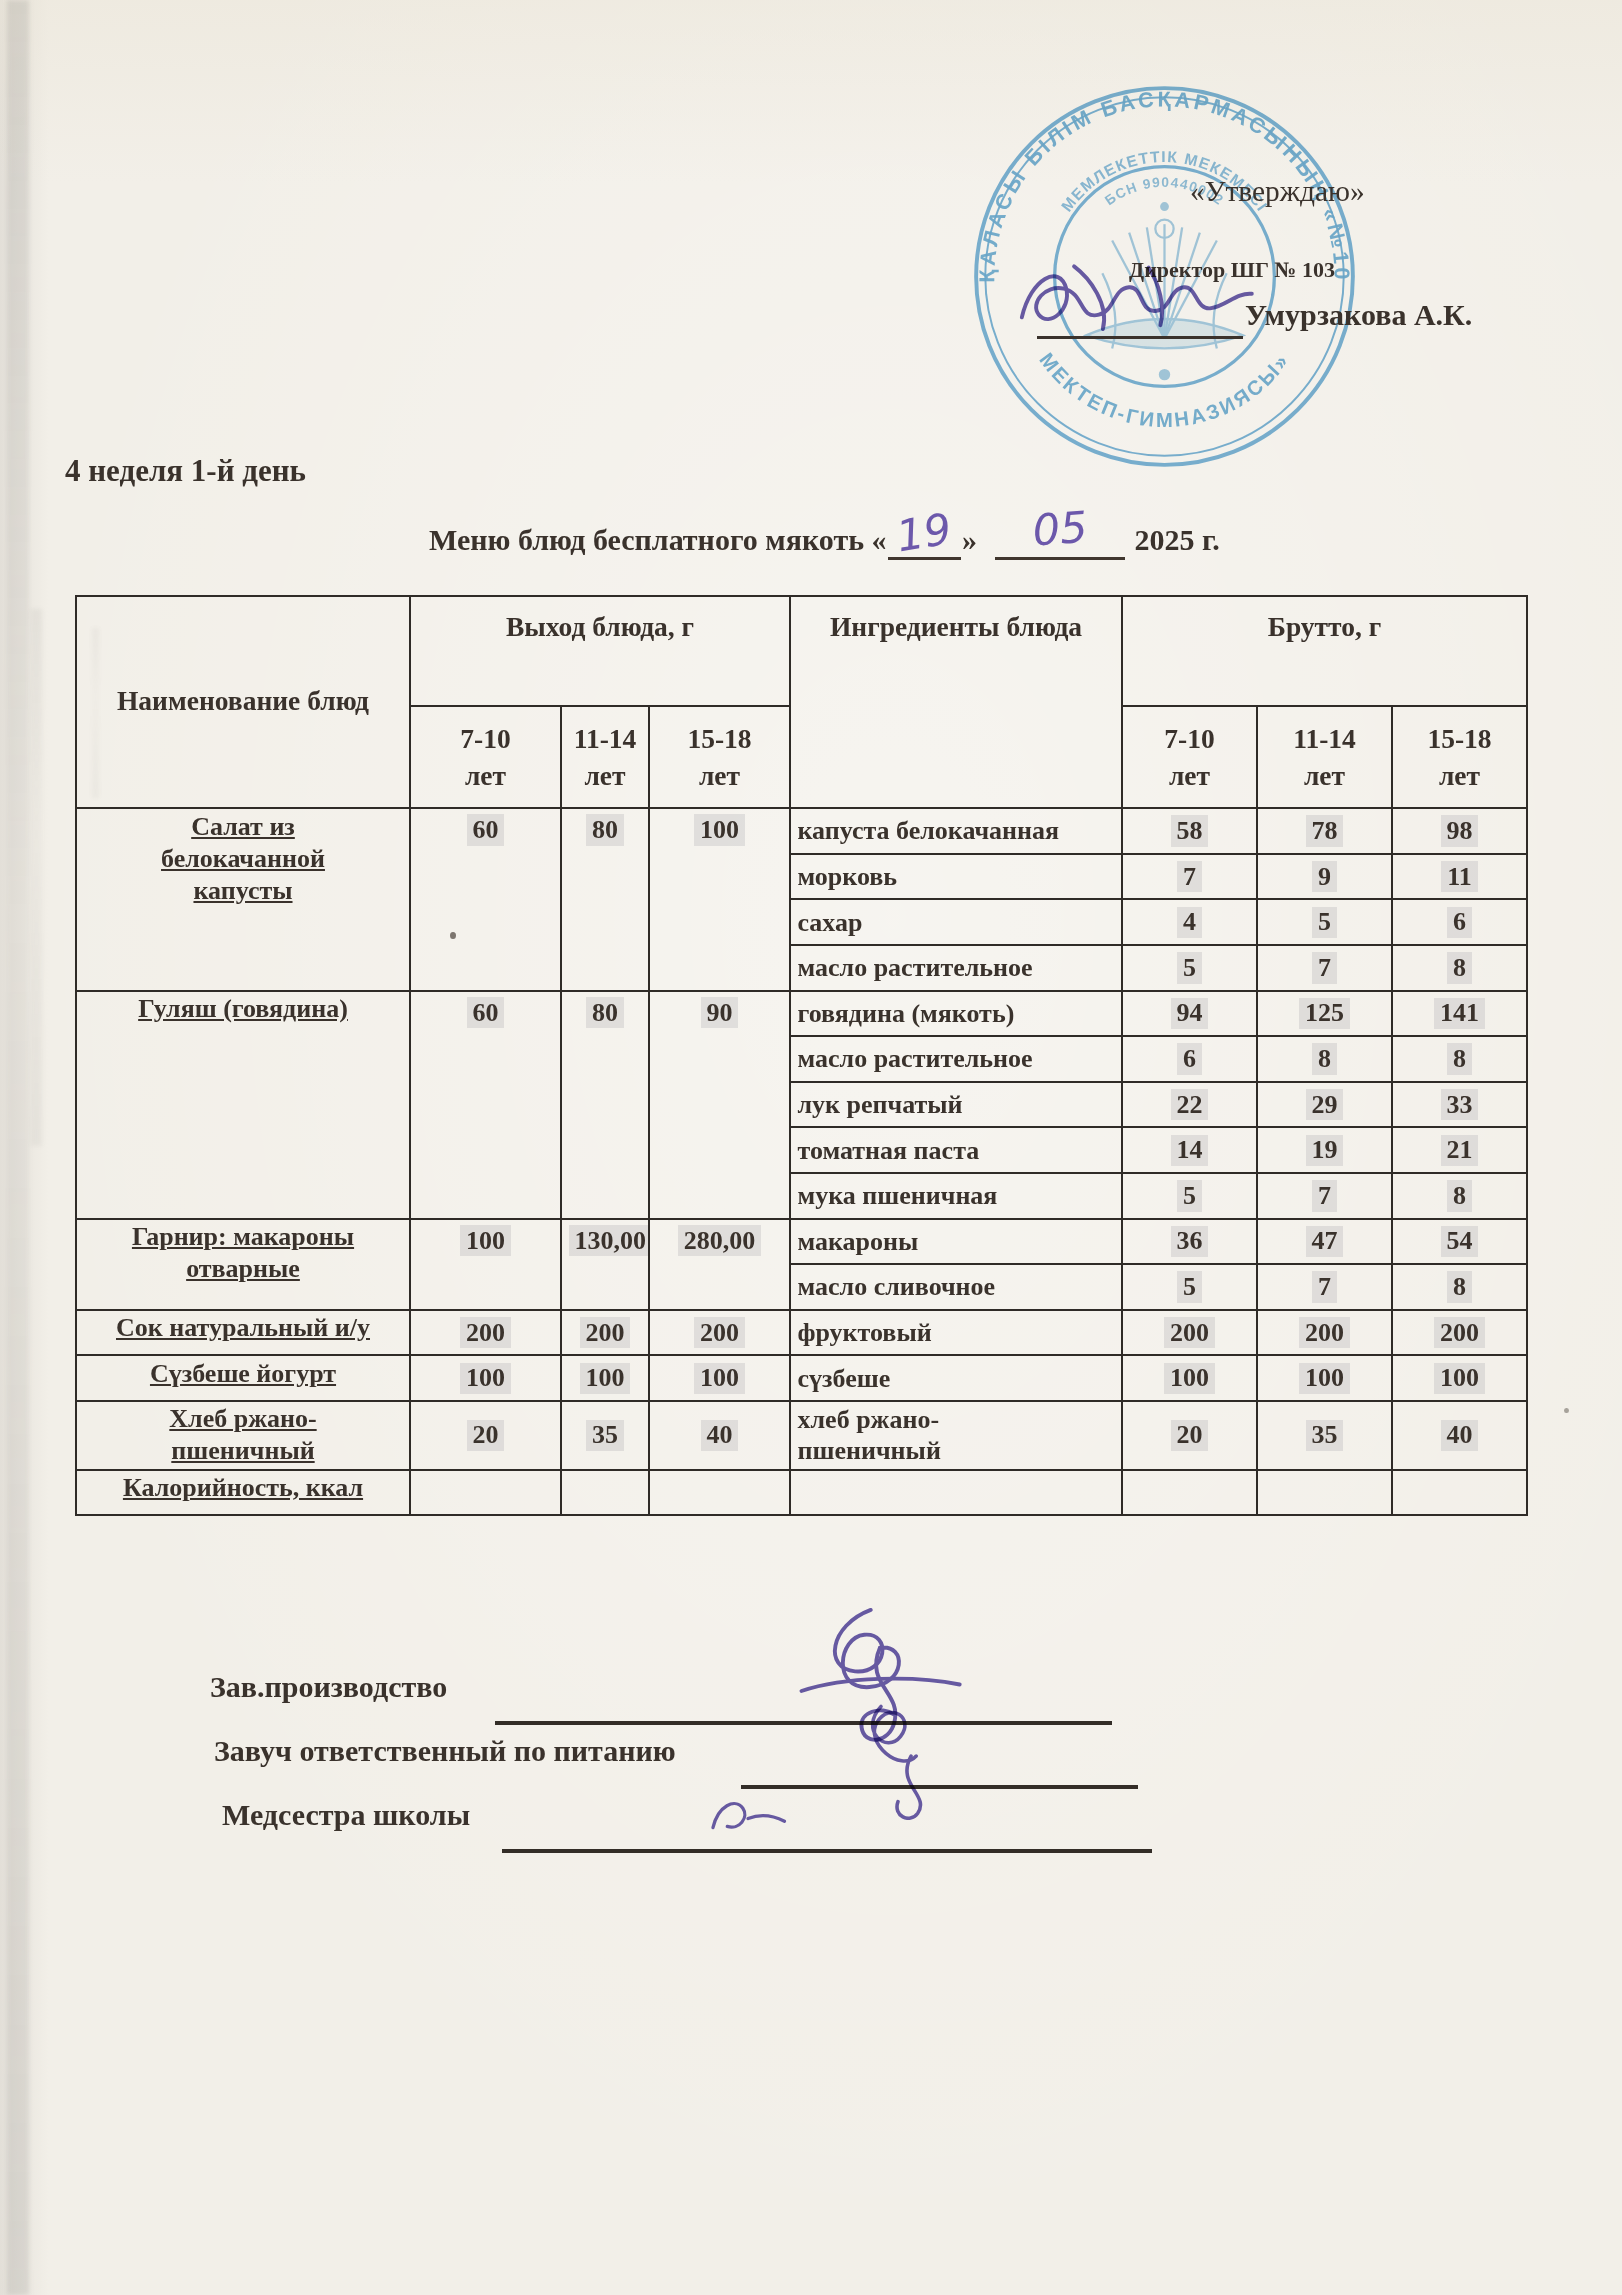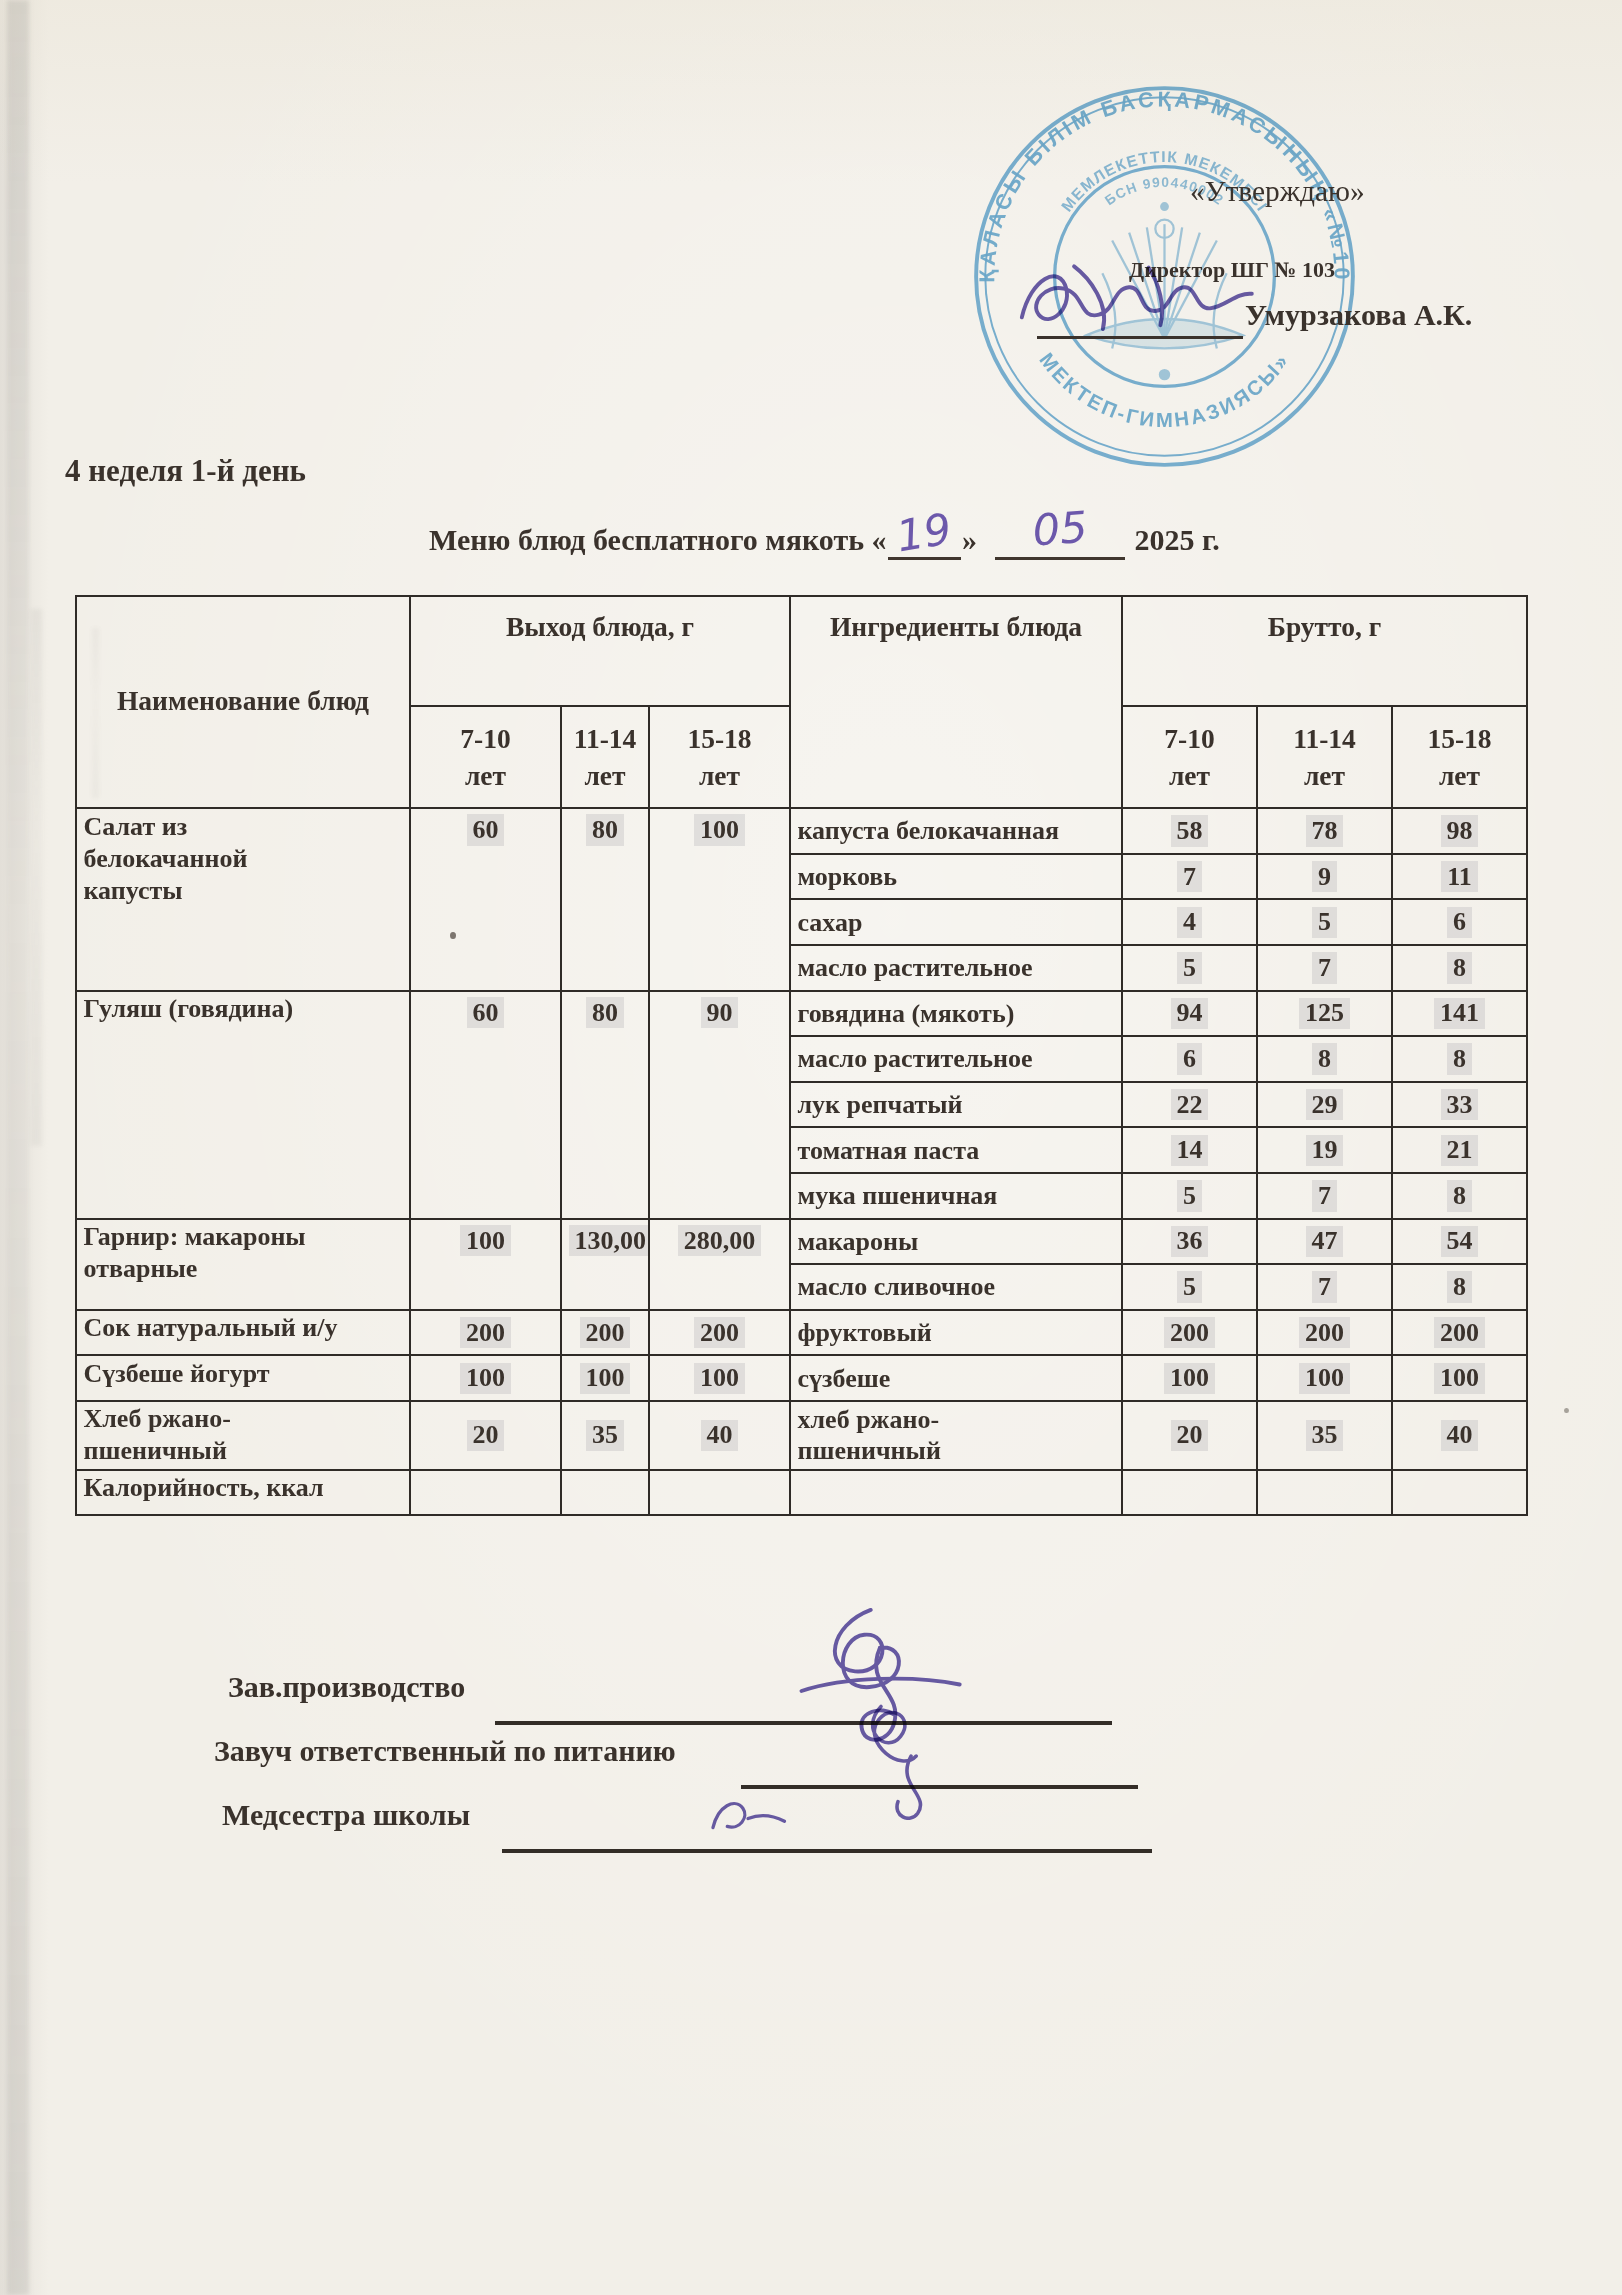--- a/index.html
+++ b/index.html
@@ -44,21 +44,21 @@
   .hw-month{transform:rotate(-4deg) translateY(-6.5px);}
 
   
   table.menu{position:absolute;left:75px;top:595px;border-collapse:collapse;table-layout:fixed;width:1451px;
     font-size:26px;font-weight:bold;color:#3a322c;}
   table.menu td{border:2px solid #2f2b27;padding:1.3px 6.5px;overflow:hidden;}
   tr.h1 td{height:92px;vertical-align:top;text-align:center;padding-top:14.4px;font-size:27.5px;}
   tr.h1 td.c-name{vertical-align:middle;padding-top:0;}
   tr.h2 td{height:98px;vertical-align:middle;text-align:center;white-space:pre-line;font-size:27.5px;line-height:1.35;}
   tbody td{height:41px;}
-  td.dish{vertical-align:top;text-align:left;padding:3.9px 5.2px 3.9px 9.2px;line-height:1.23;}
+  td.dish{vertical-align:top;text-align:center;padding:3.9px 5.2px 3.9px 9.2px;line-height:1.23;text-decoration:underline;}
   td.dish .txt{white-space:pre-line;}
   td.ing{vertical-align:middle;text-align:left;padding-left:9.2px;line-height:1.2;}
   td.ing .txt{white-space:pre-line;}
   td.val{text-align:center;}
   td.val.vtop{vertical-align:top;padding-top:5.2px;}
   td.val.vmid{vertical-align:middle;}
   .num{background:rgba(140,142,150,.20);padding:0.7px 5.9px;display:inline-block;}
 
   
   .sigline-label{position:absolute;font-size:30px;font-weight:bold;white-space:nowrap;}
@@ -282,21 +282,21 @@
           <td class="val vmid"></td>
           <td class="val vmid"></td>
           <td class="ing"></td>
           <td class="val vmid"></td>
           <td class="val vmid"></td>
           <td class="val vmid"></td>
         </tr>
       </tbody>
   </table>
 
-  <div class="sigline-label" style="left:228px;top:1670px;">Зав.производство</div>
+  <div class="sigline-label" style="left:210px;top:1670px;">Зав.производство</div>
   <div class="rule" style="left:495px;top:1721px;width:617px;"></div>
 
   <div class="sigline-label" style="left:214px;top:1734px;">Завуч ответственный по питанию</div>
   <div class="rule" style="left:741px;top:1785px;width:397px;"></div>
 
   <div class="sigline-label" style="left:222px;top:1798px;">Медсестра школы</div>
   <div class="rule" style="left:502px;top:1849px;width:650px;"></div>
 
   <svg class="sig" style="left:766px;top:1606px;width:203px;height:170px;" viewBox="0 0 310 260">
     <g stroke="#5b4da6" stroke-width="6" fill="none" stroke-linecap="round" opacity="0.9">

